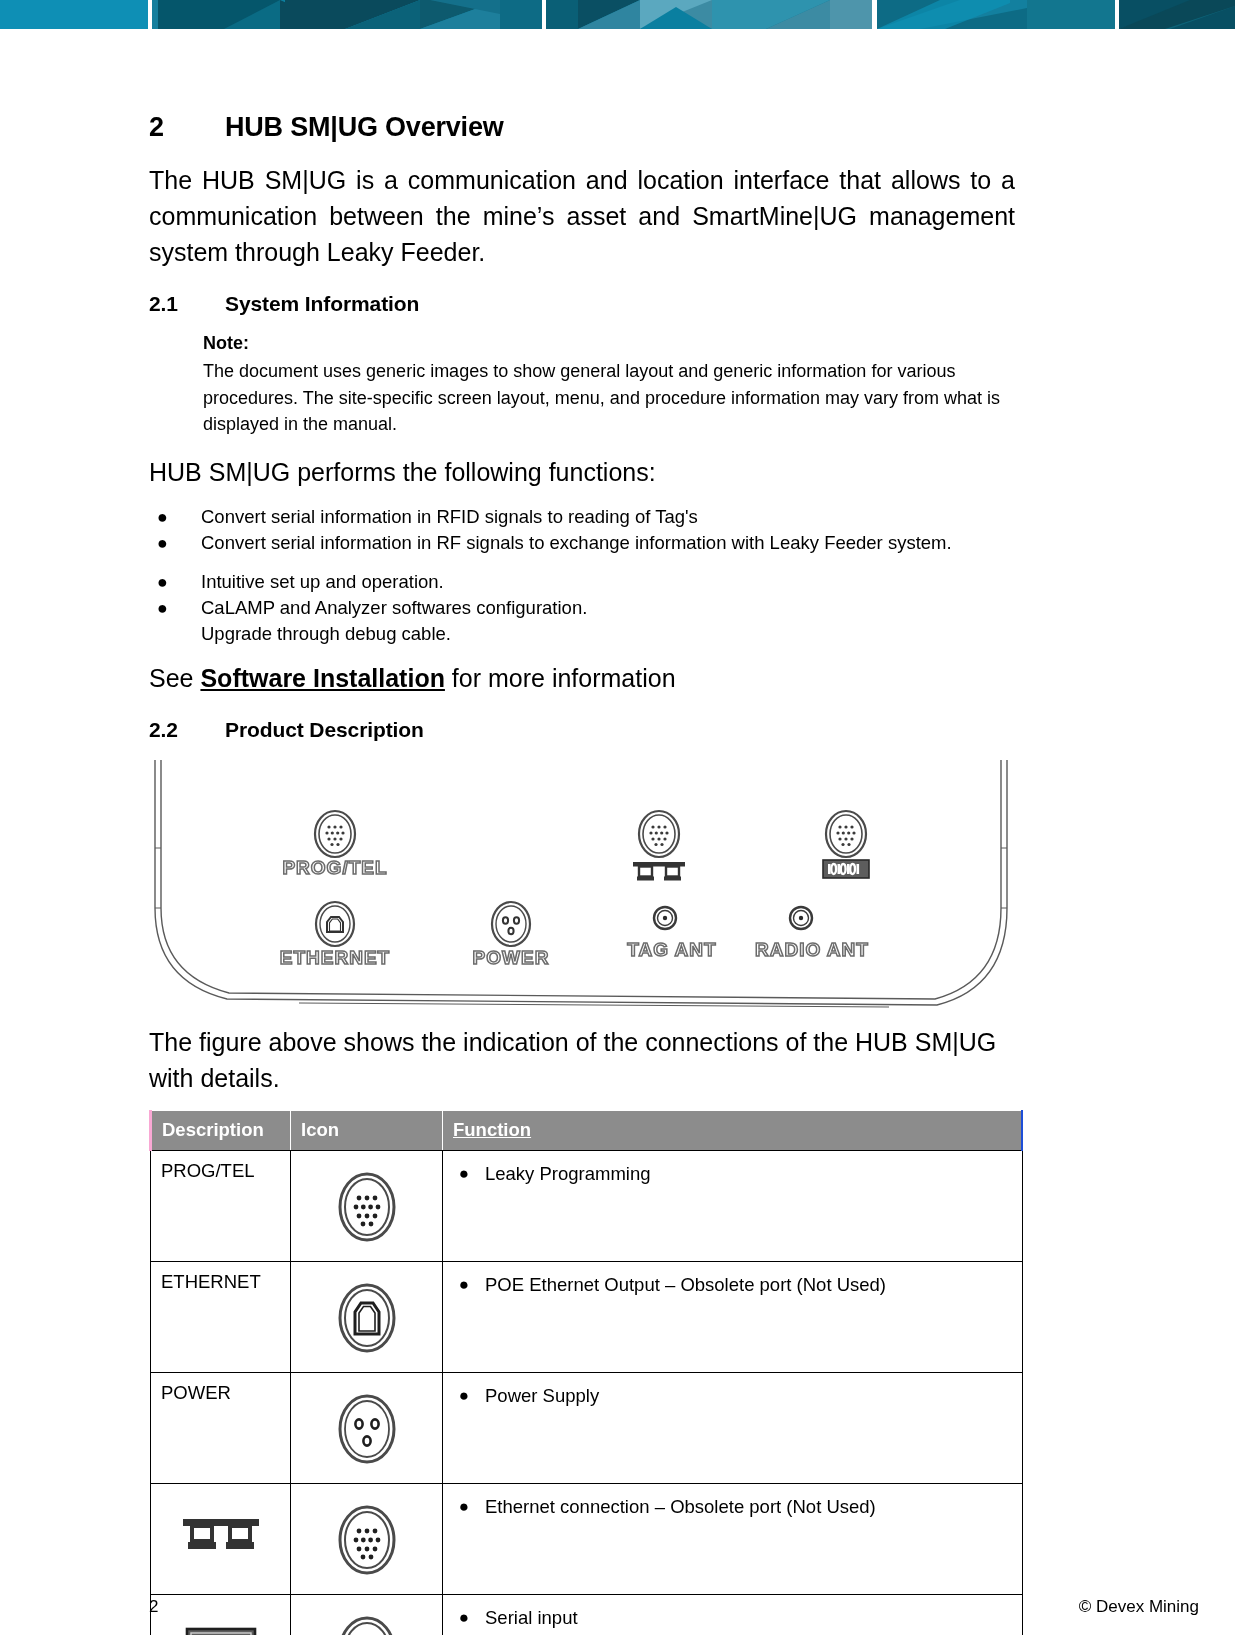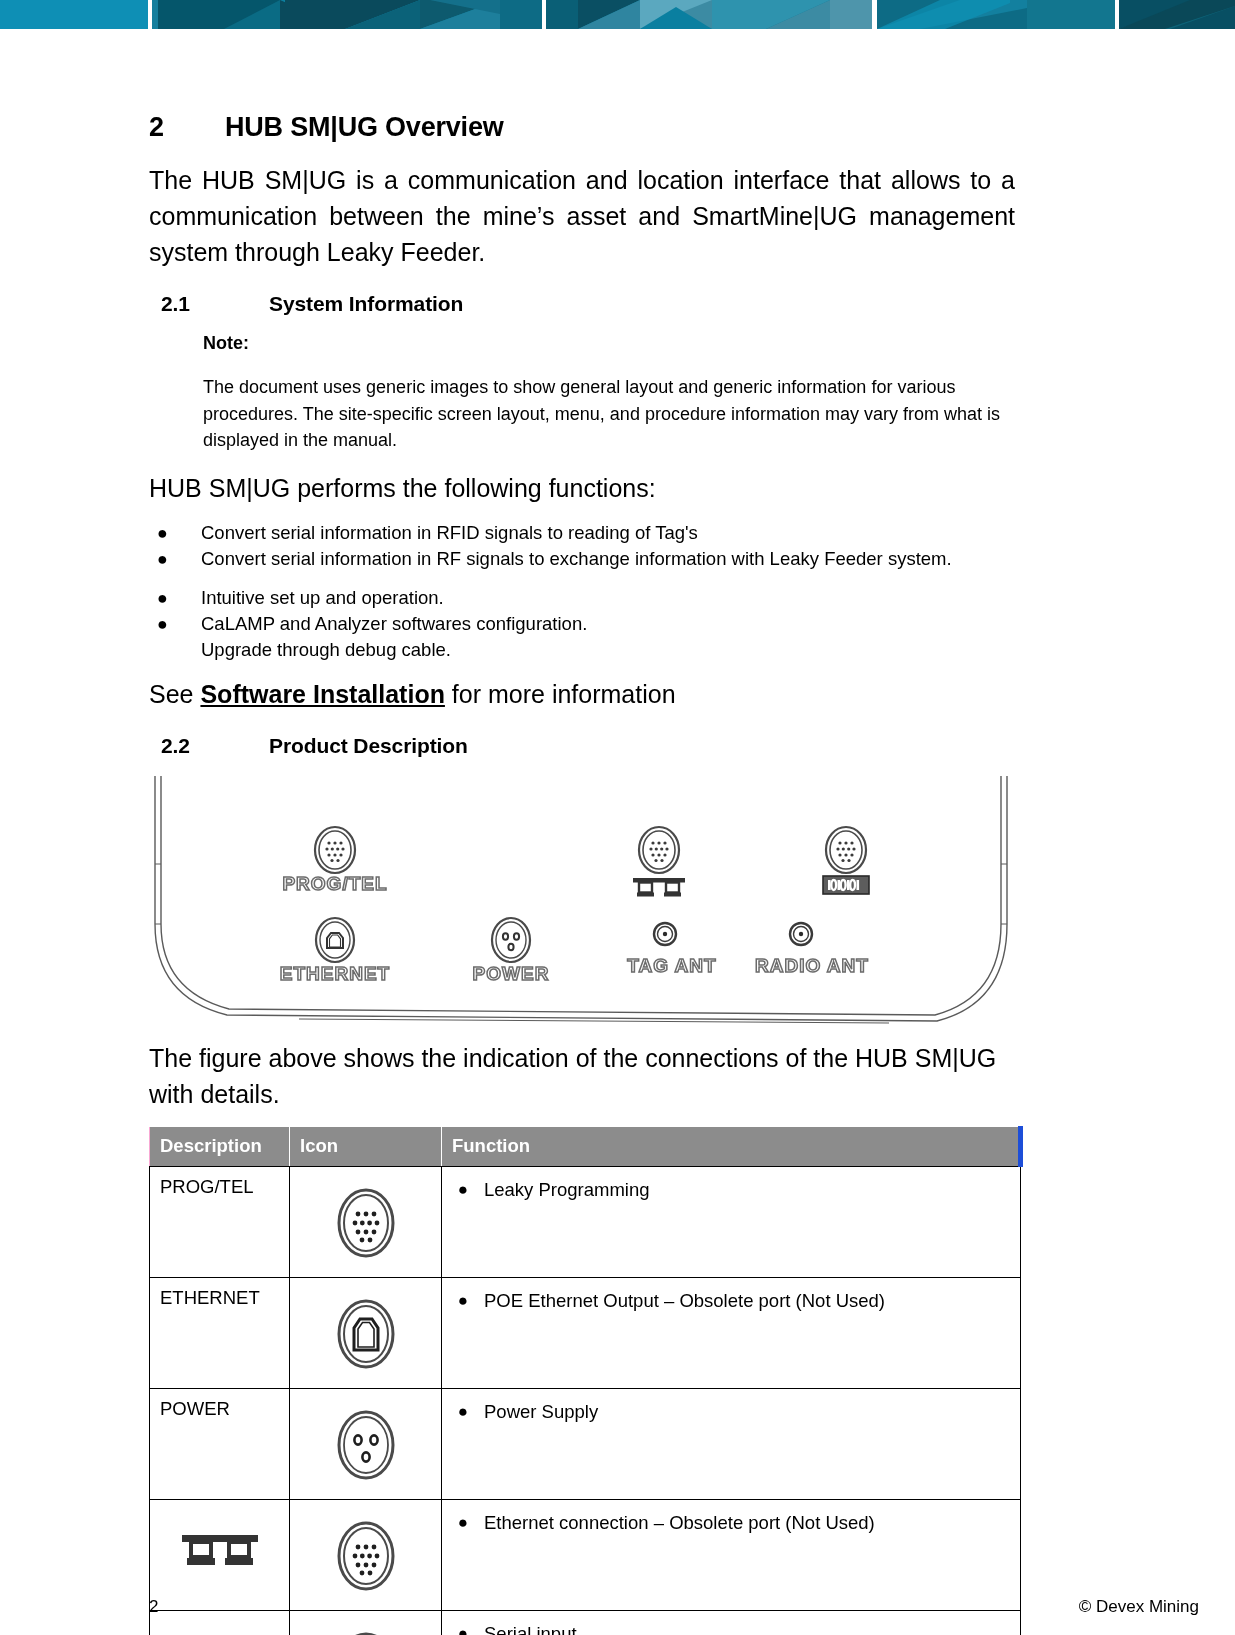--- a/index.html
+++ b/index.html
@@ -41,43 +41,42 @@
     font-weight: bold;
     margin: 0 0 19px 0;
     letter-spacing: -0.2px;
     display: flex;
   }
   h1.sec .num { width: 76px; flex: 0 0 76px; }
 
   h2.sec {
     font-size: 21px;
     font-weight: bold;
-    margin: 22px 0 14px 12px;
+    margin: 22px 0 14px 0;
     display: flex;
     letter-spacing: -0.1px;
-    gap: 32px;
   }
   h2.sec .num { width: 76px; flex: 0 0 76px; }
 
   p.body {
     font-size: 25px;
     line-height: 36px;
     margin: 0 0 14px 0;
     text-align: justify;
   }
   p.body.nj { text-align: left; }
 
   .note-block {
     margin: 0 0 16px 54px;
   }
   .note-title {
     font-size: 18px;
     font-weight: bold;
     line-height: 26px;
-    margin-bottom: 18px;
+    margin-bottom: 2px;
   }
   .note-text {
     font-size: 18px;
     line-height: 26.5px;
   }
 
   ul.bul {
     list-style: none;
     margin: 0 0 13px 0;
     padding: 0;
@@ -125,22 +124,22 @@
   table.conn th {
     background: #8c8c8c;
     color: #ffffff;
     font-size: 18.5px;
     font-weight: bold;
     text-align: left;
     padding: 8px 10px 9px 10px;
     border: 1px solid #ffffff;
     border-bottom: 1px solid #000000;
   }
-  table.conn th:first-child { border-left: 1px solid #f9a8d4; }
-  table.conn th:last-child { border-right: 5px solid #1d4ed8; }
+  table.conn th:first-child { border-left: 3px solid #f9a8d4; }
+  table.conn th:last-child { border-right: 2px solid #1d4ed8; text-decoration: underline; }
   table.conn td {
     border: 1px solid #000000;
     vertical-align: top;
     padding: 9px 10px;
     font-size: 18.5px;
   }
   table.conn td.desc { height: 103px; }
   table.conn td.iconcell {
     text-align: center;
     padding: 6px 0 4px 0;

